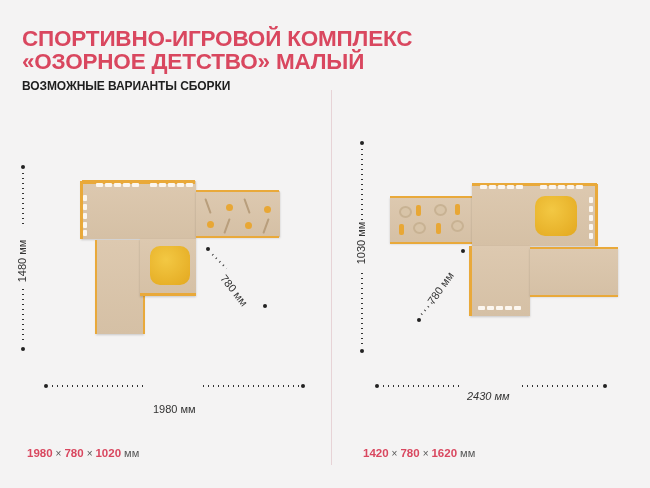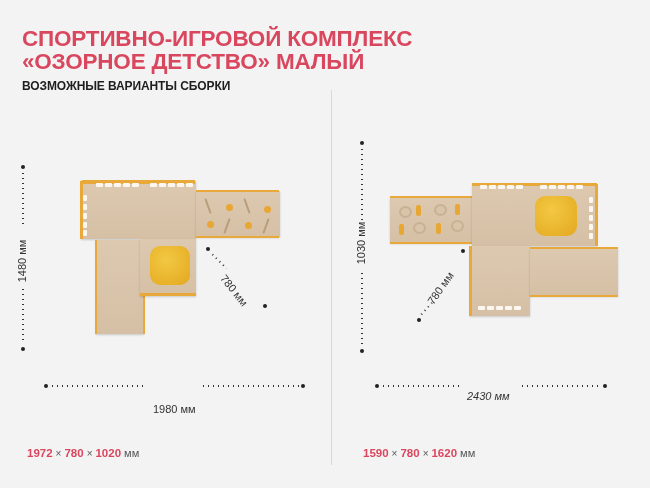--- a/index.html
+++ b/index.html
@@ -96,21 +96,21 @@
     <div class="wood" style="left:96px;top:240px;width:48px;height:94px;"></div>
     <div class="edge-or" style="left:95px;top:240px;width:2px;height:94px;"></div>
     <div class="edge-or" style="left:143px;top:240px;width:2px;height:94px;"></div>
 
     <div class="wood" style="left:140px;top:239px;width:56px;height:57px;"></div>
     <div class="edge-or" style="left:140px;top:293px;width:56px;height:3px;"></div>
     <div class="yellow-win" style="left:150px;top:246px;width:40px;height:39px;"></div>
   </div>
 
   <div class="sizes" style="left:27px;top:447px;">
-    <span>1972</span><span class="x">×</span><span>780</span><span class="x">×</span><span>1020</span><span class="unit">мм</span>
+    <span>1980</span><span class="x">×</span><span>780</span><span class="x">×</span><span>1020</span><span class="unit">мм</span>
   </div>
 </div>
 
 <div>
 
   <div class="endpoint" style="left:360px;top:141px;"></div>
   <div class="dots-v" style="left:361px;top:147px;height:75px;"></div>
   <div class="dim-label rot-90" style="left:335px;top:237px;width:52px;text-align:center;">1030 мм</div>
   <div class="dots-v" style="left:361px;top:271px;height:75px;"></div>
   <div class="endpoint" style="left:360px;top:349px;"></div>
@@ -167,15 +167,15 @@
       <div class="slot" style="left:496px;top:306px;"></div>
       <div class="slot" style="left:505px;top:306px;"></div>
       <div class="slot" style="left:514px;top:306px;"></div>
 
     <div class="wood" style="left:530px;top:248px;width:88px;height:48px;"></div>
     <div class="edge-or" style="left:530px;top:247px;width:88px;height:2px;"></div>
     <div class="edge-or" style="left:530px;top:295px;width:88px;height:2px;"></div>
   </div>
 
   <div class="sizes" style="left:363px;top:447px;">
-    <span>1590</span><span class="x">×</span><span>780</span><span class="x">×</span><span>1620</span><span class="unit">мм</span>
+    <span>1420</span><span class="x">×</span><span>780</span><span class="x">×</span><span>1620</span><span class="unit">мм</span>
   </div>
 </div>
 
 </body></html>

